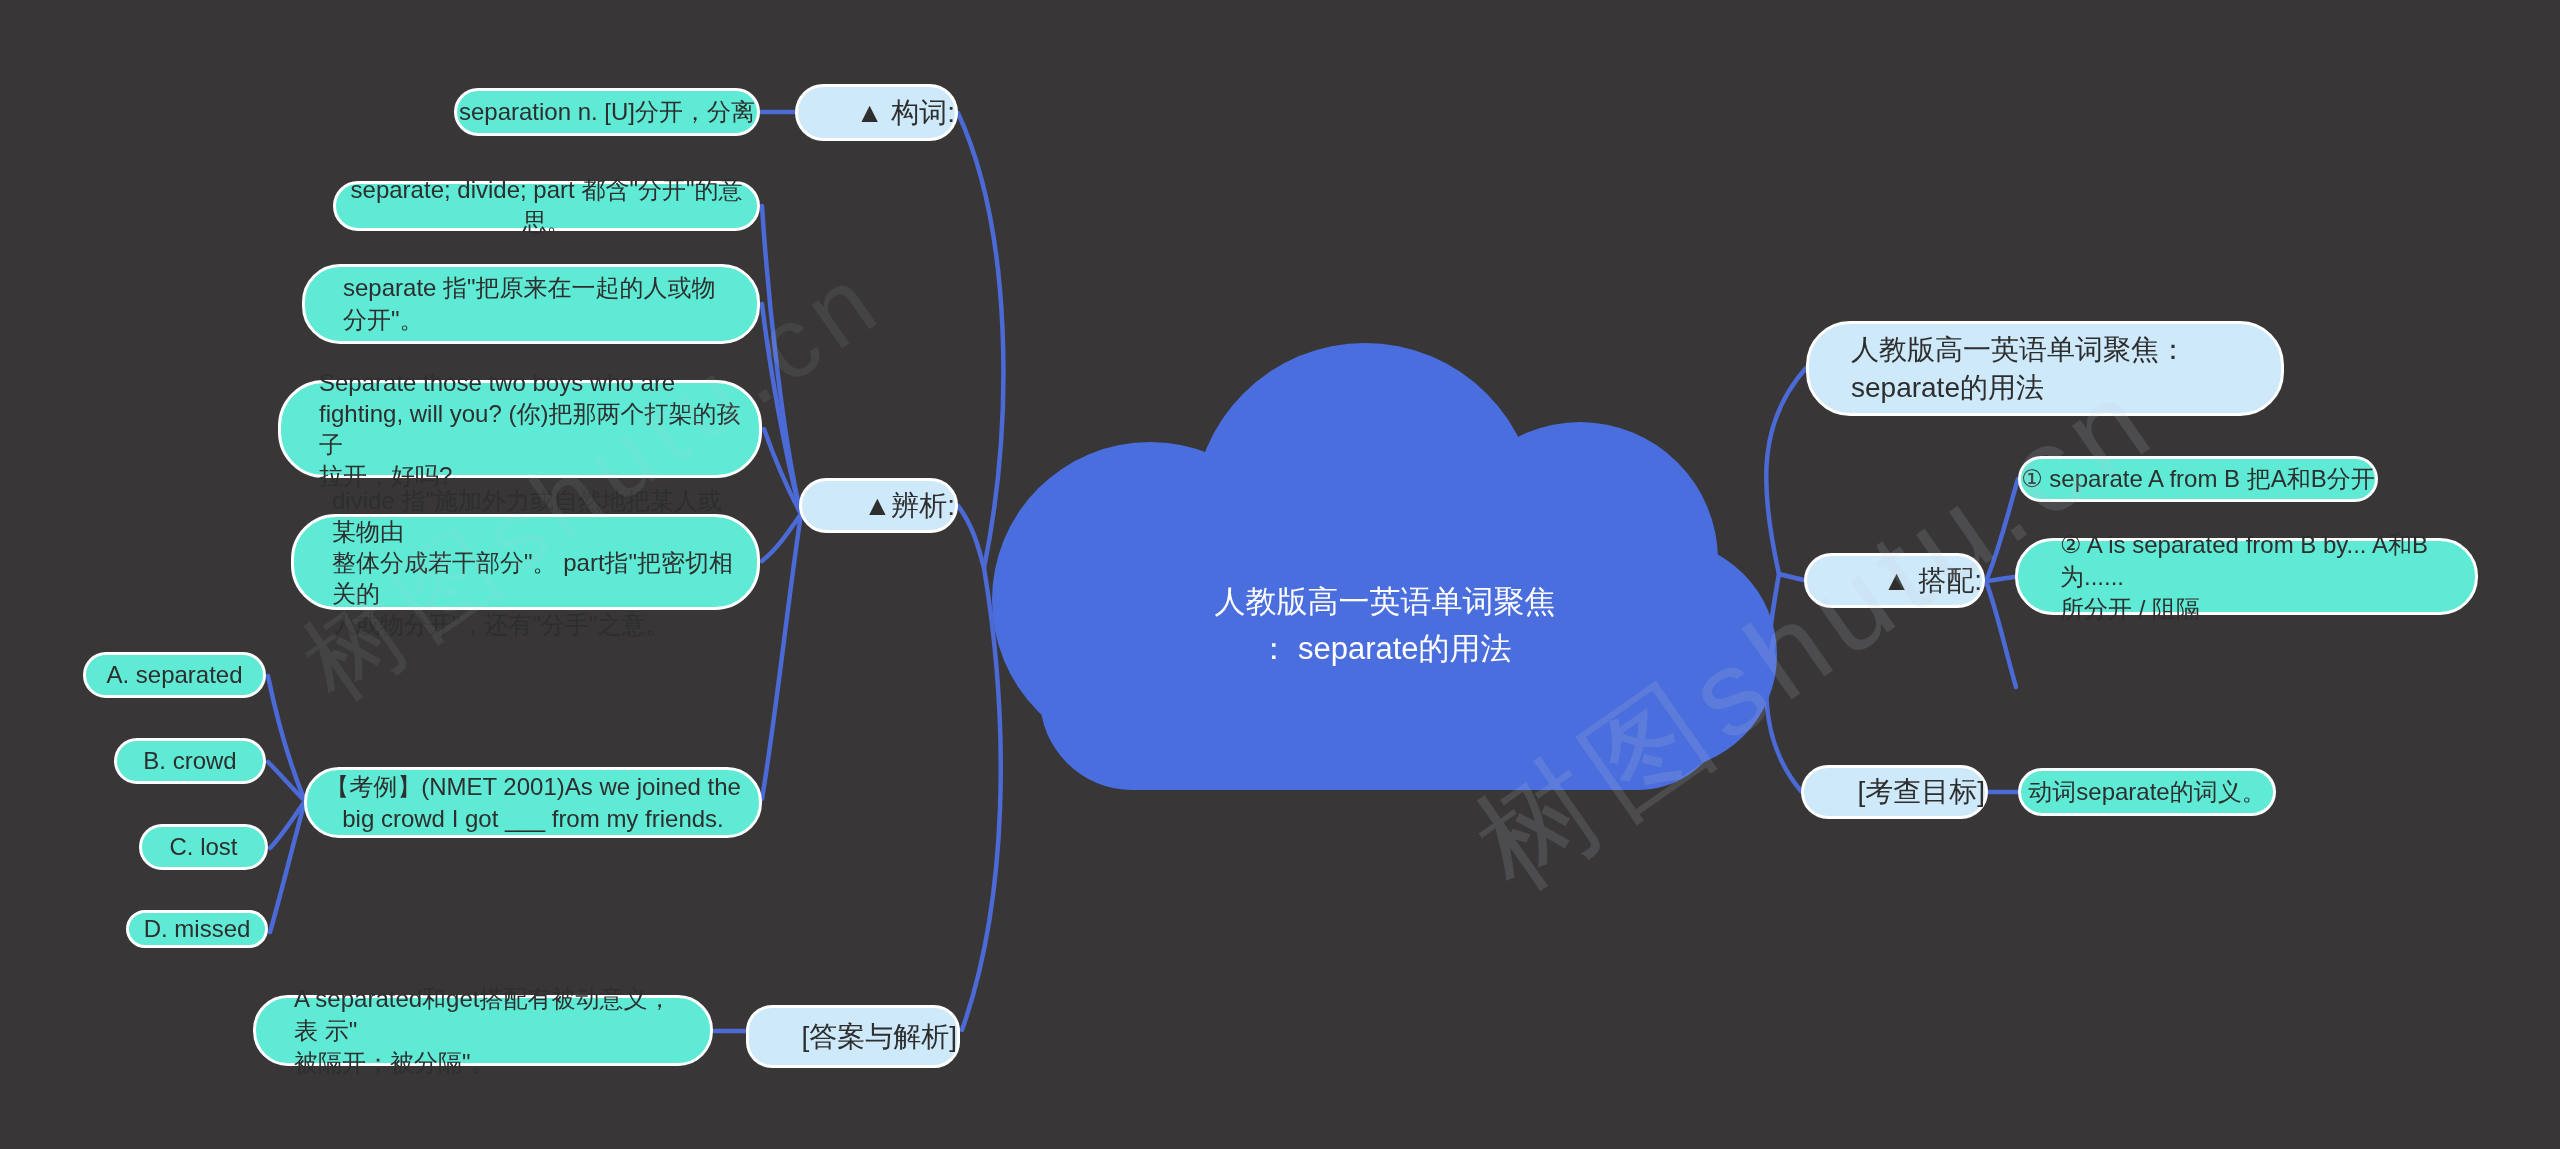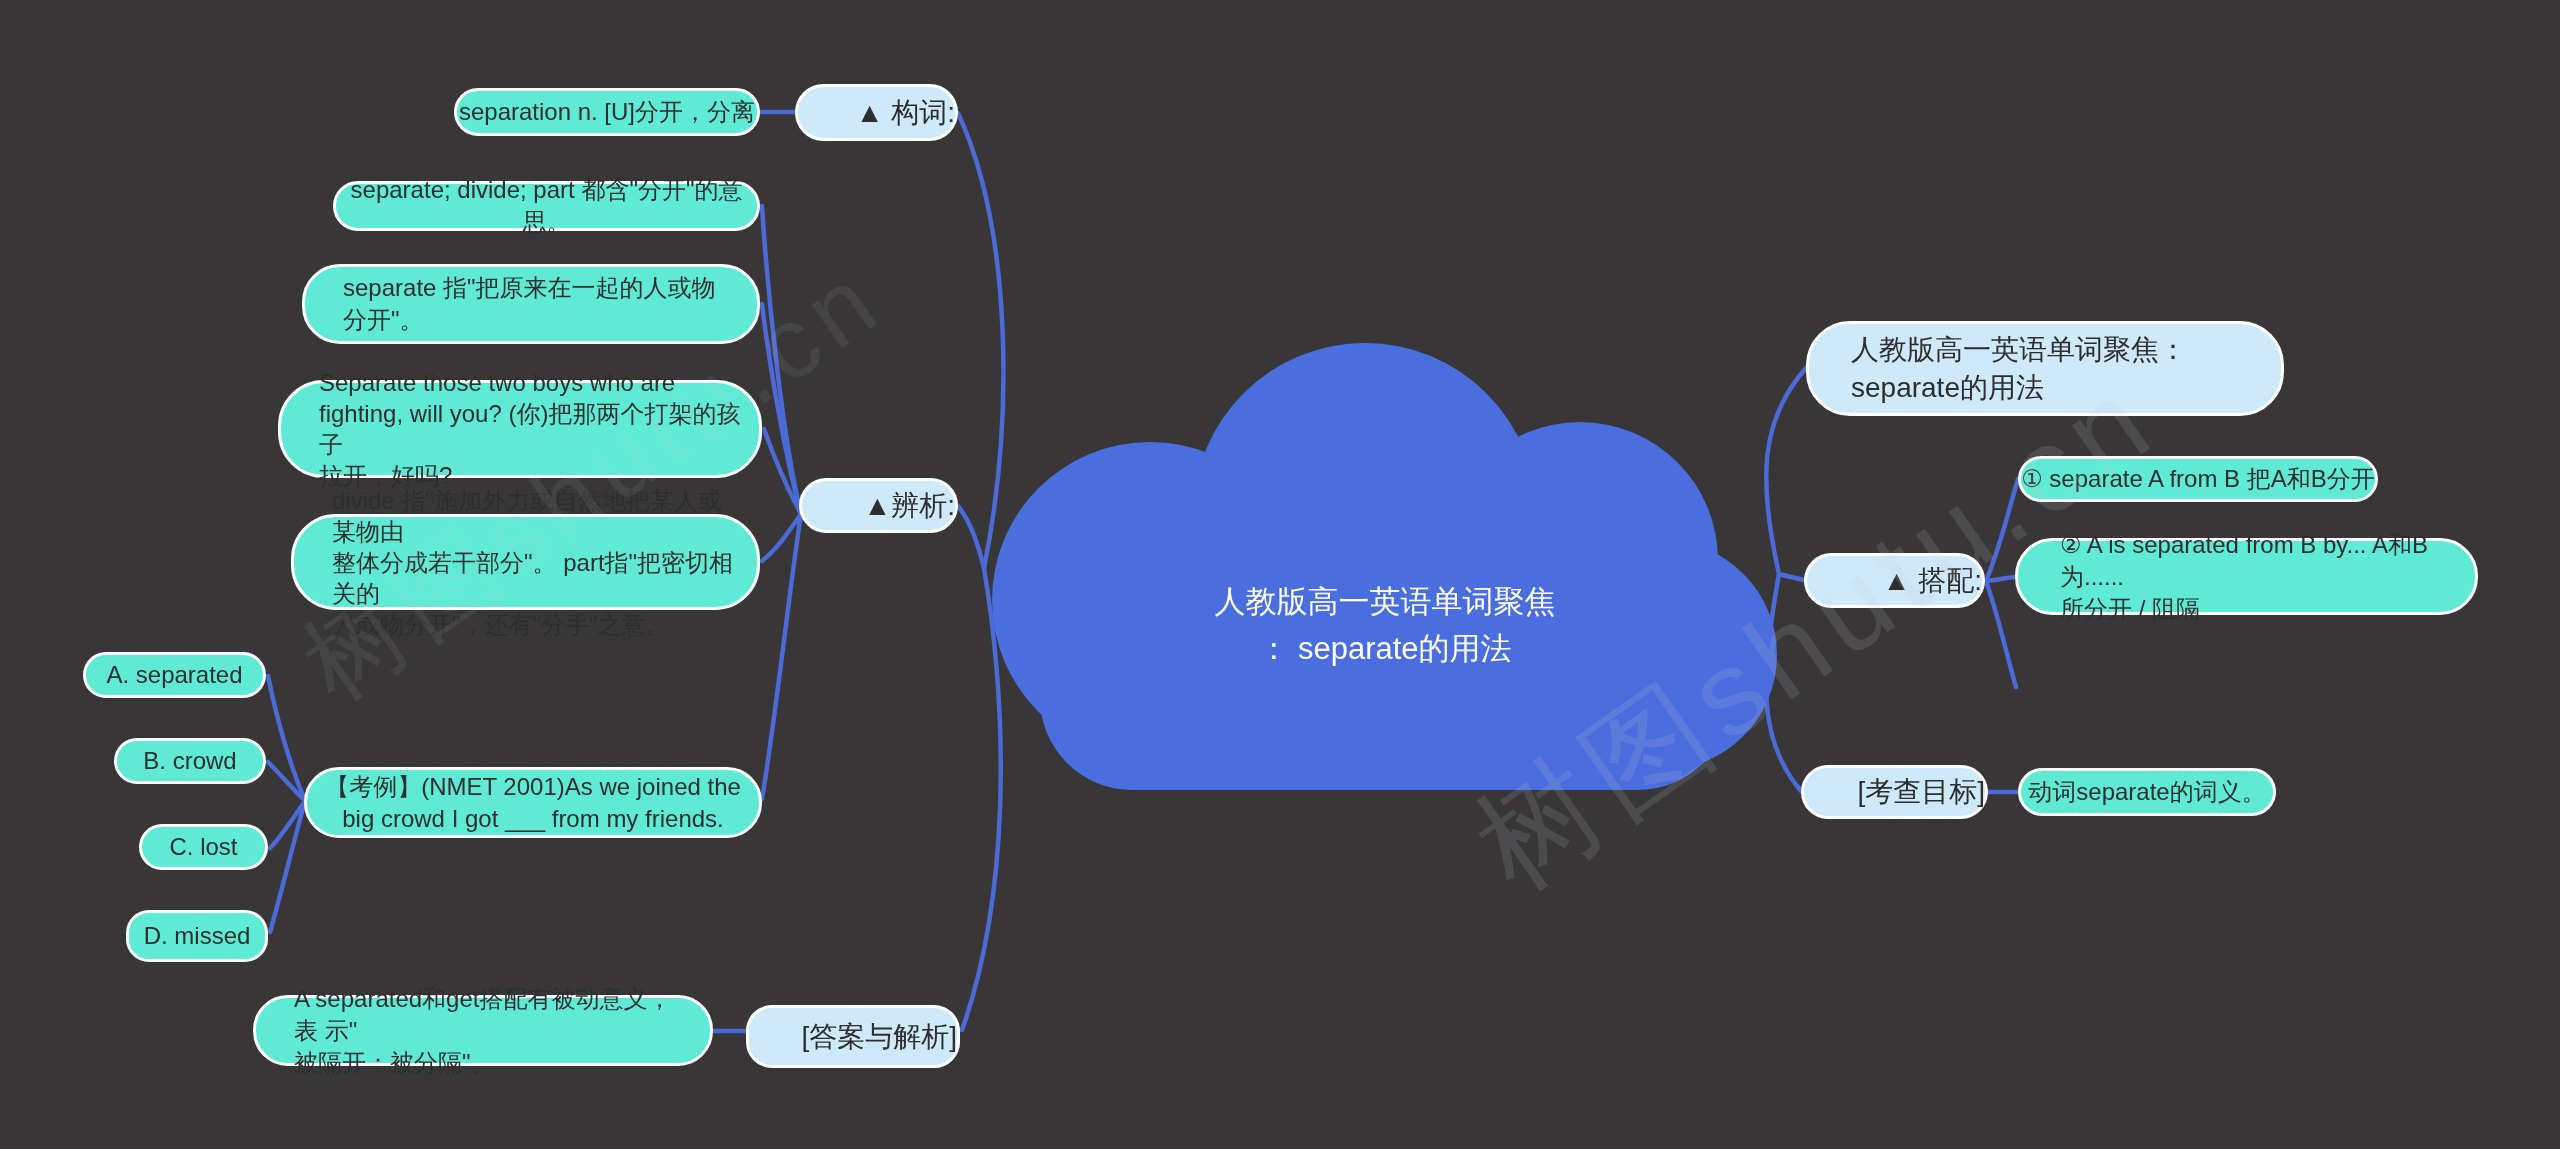--- a/index.html
+++ b/index.html
@@ -140,21 +140,21 @@
 
   <div class="node center" style="left:83px;top:652px;width:183px;height:46px;border-radius:23px;">
     <div class="ln">A. separated</div>
   </div>
   <div class="node center" style="left:114px;top:738px;width:152px;height:46px;border-radius:23px;">
     <div class="ln">B. crowd</div>
   </div>
   <div class="node center" style="left:139px;top:824px;width:129px;height:46px;border-radius:23px;">
     <div class="ln">C. lost</div>
   </div>
-  <div class="node center" style="left:126px;top:910px;width:142px;height:52px;border-radius:23px;text-align:center;">
+  <div class="node center" style="left:126px;top:910px;width:142px;height:38px;border-radius:23px;text-align:center;">
     <div class="ln">D. missed</div>
   </div>
 
   <div class="node center" style="left:304px;top:767px;width:458px;height:71px;border-radius:35px;">
     <div class="ln">【考例】(NMET 2001)As we joined the</div>
     <div class="ln">big crowd I got ___ from my friends.</div>
   </div>
 
   <div class="node blue" style="left:746px;top:1005px;width:214px;height:63px;border-radius:26px;">
     <div class="ln">[答案与解析]</div>

